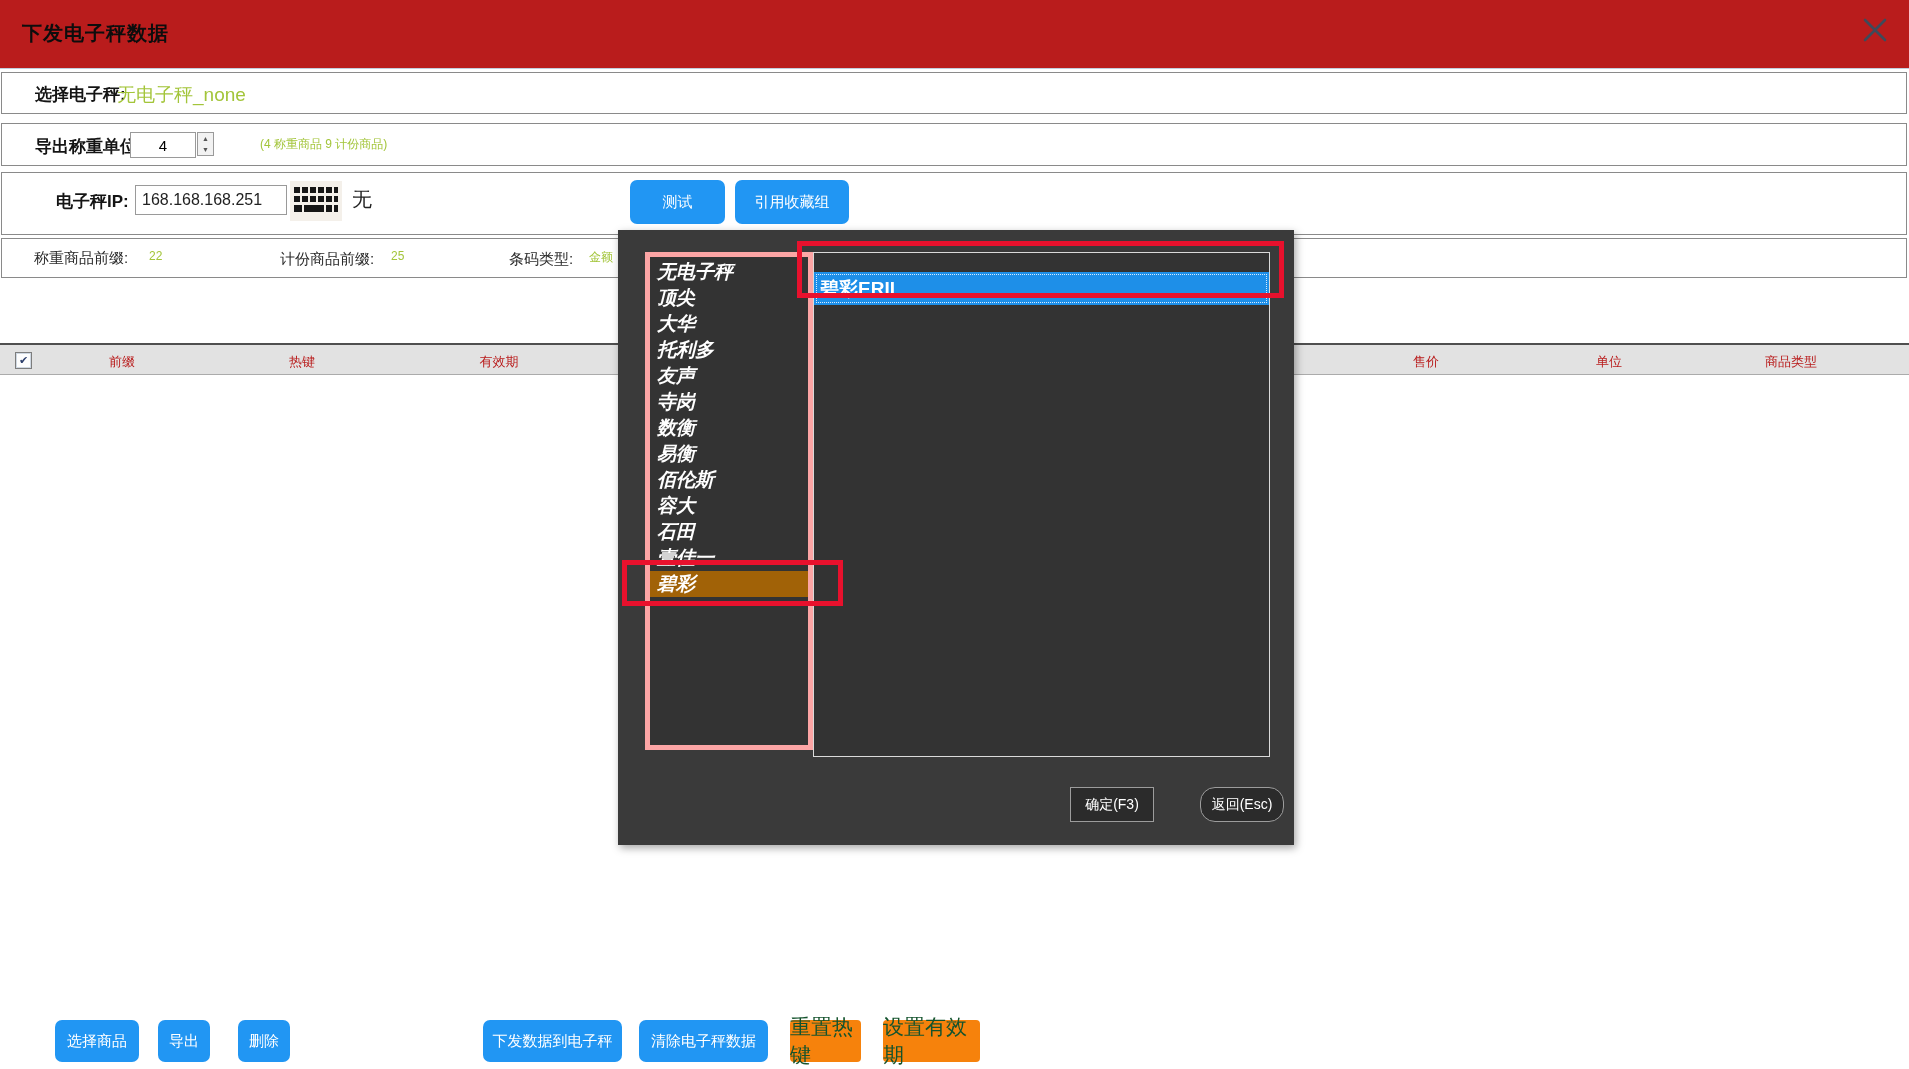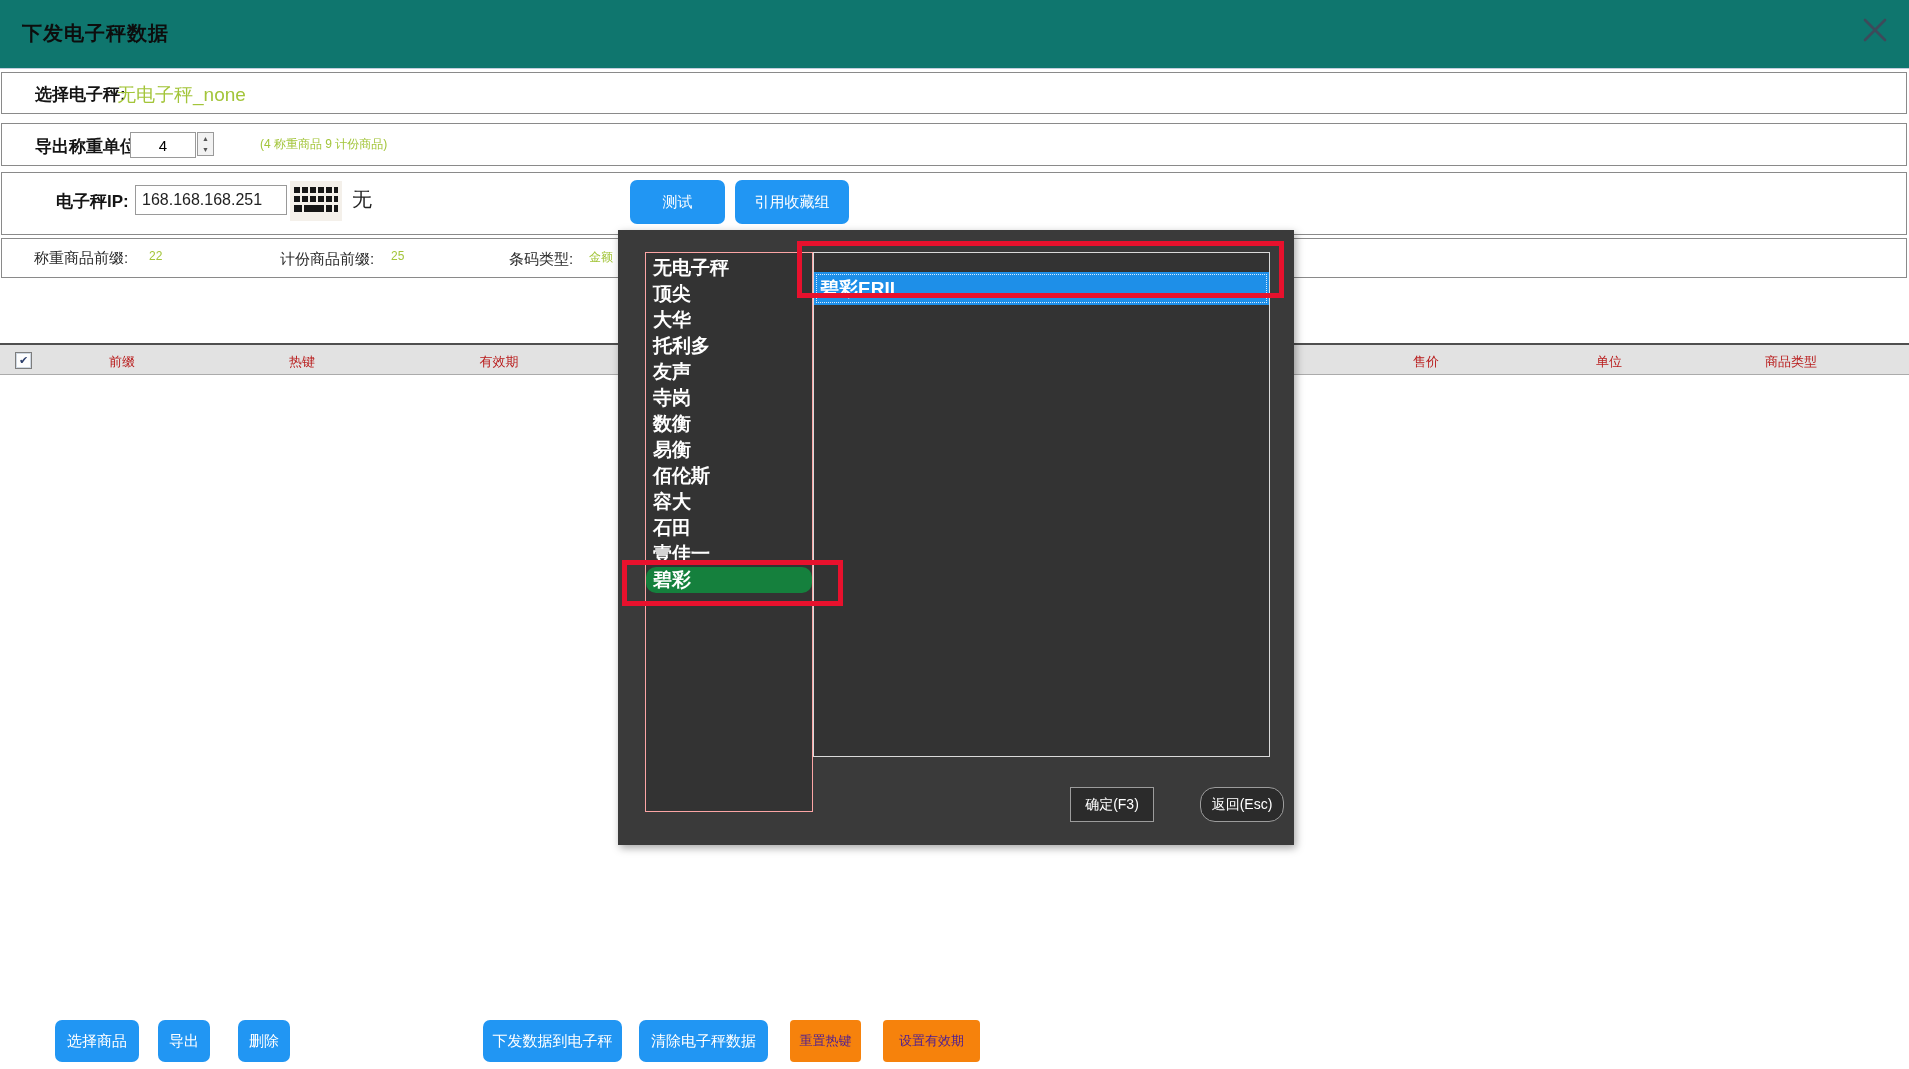--- a/index.html
+++ b/index.html
@@ -1,20 +1,20 @@
 <!DOCTYPE html>
 <html><head>
 <meta charset="utf-8">
 <style>
   html,body{margin:0;padding:0;background:#fff;}
   body{font-family:"Liberation Sans","DejaVu Sans",sans-serif;}
   #app{position:relative;width:1909px;height:1069px;background:#ffffff;overflow:hidden;}
 
   
-  .titlebar{position:absolute;left:0;top:0;width:100%;height:69px;background:#0f766e;border-bottom:1px solid #c2cddd;box-sizing:border-box;text-decoration:underline;}
+  .titlebar{position:absolute;left:0;top:0;width:100%;height:69px;background:#b91c1c;border-bottom:1px solid #c2cddd;box-sizing:border-box;text-decoration:underline;}
   .title{position:absolute;left:22px;top:20px;font-size:20px;font-weight:bold;color:#0d0d0d;letter-spacing:1px;}
   .close-btn{position:absolute;right:12px;top:10px;width:44px;height:44px;display:flex;align-items:center;justify-content:center;cursor:pointer;}
   .close-btn svg{stroke:#3e4a5a;stroke-width:2.6;stroke-linecap:round;}
 
   
   .section{position:absolute;left:1px;width:1906px;border:1px solid #8a8a8a;background:#fff;box-sizing:border-box;}
   #sec1{top:72px;height:42px;}
   #sec2{top:123px;height:43px;}
   #sec3{top:172px;height:63px;padding-left:12px;}
   #sec4{top:238px;height:40px;}
@@ -27,34 +27,34 @@
 
   .num-input{position:absolute;left:128px;top:8px;width:60px;height:22px;text-align:center;font-size:15px;border:1px solid #9a9a9a;font-family:"Liberation Sans","DejaVu Sans",sans-serif;}
   .spinner{position:absolute;left:195px;top:8px;width:17px;height:24px;border:1px solid #9a9a9a;background:#f2f2f2;display:flex;flex-direction:column;box-sizing:border-box;}
   .spin-half{flex:1;display:flex;align-items:center;justify-content:center;font-size:7px;color:#555;cursor:pointer;line-height:1;}
 
   .ip-input{position:absolute;left:133px;top:12px;width:142px;height:26px;border:1px solid #9a9a9a;font-size:16px;padding-left:6px;color:#222;font-family:"Liberation Sans","DejaVu Sans",sans-serif;}
   .kb-icon{position:absolute;left:288px;top:8px;width:52px;height:40px;background:#f4f0ea;display:flex;align-items:center;justify-content:center;cursor:pointer;}
   .ip-status{position:absolute;left:350px;top:13px;font-size:20px;color:#222;}
 
   .btn-blue{background:#2196f3;color:#fff;border-radius:7px;display:flex;align-items:center;justify-content:center;font-size:15px;cursor:pointer;}
-  .btn-orange{background:#f6820c;color:#4c1d95;border-radius:4px;display:flex;align-items:center;justify-content:center;font-size:13px;cursor:pointer;}
+  .btn-orange{background:#f6820c;color:#14532d;border-radius:4px;display:flex;align-items:center;justify-content:center;font-size:21px;cursor:pointer;}
   #test-btn{position:absolute;left:628px;top:7px;width:95px;height:44px;}
   #fav-btn{position:absolute;left:733px;top:7px;width:114px;height:44px;}
 
   
   .thead{position:absolute;top:343px;left:0;width:1909px;height:32px;background:#e2e2e2;border-top:2px solid #4f4f4f;border-bottom:1px solid #ababab;box-sizing:border-box;}
   .th-col{position:absolute;top:8px;font-size:13px;color:#b91c1c;transform:translateX(-50%);white-space:nowrap;}
   .chkbox{position:absolute;left:15px;top:7px;width:15px;height:15px;background:#fdfdfd;border:1px solid #7d7d7d;box-shadow:inset 0 0 0 1px #cfd8e2;display:flex;align-items:center;justify-content:center;font-size:11px;color:#2c3e6b;cursor:pointer;line-height:1;}
 
   
   .popup{position:absolute;left:618px;top:230px;width:676px;height:615px;background:#3a3a3a;box-shadow:2px 3px 8px rgba(0,0,0,0.35);}
-  .brand-list{position:absolute;left:27px;top:22px;width:168px;height:560px;border:1px solid #fca5a5;background:#333;box-sizing:border-box;padding-top:2px;}
+  .brand-list{position:absolute;left:27px;top:22px;width:168px;height:498px;border:5px solid #fca5a5;background:#333;box-sizing:border-box;padding-top:2px;font-style:italic;}
   .brand-item{height:26px;line-height:26px;padding-left:7px;color:#fff;font-weight:bold;font-size:19px;white-space:nowrap;cursor:pointer;}
-  .brand-item.selected{background:#15803d;border-radius:10px;}
+  .brand-item.selected{background:#a16207;}
   .model-panel{position:absolute;left:195px;top:22px;width:457px;height:505px;border:1px solid #dadada;background:#333;box-sizing:border-box;padding-top:19px;}
   .model-item{height:33px;line-height:33px;padding-left:6px;background:#1e8fe8;color:#fff;font-weight:bold;font-size:19px;outline:1px dotted #d8ecff;outline-offset:-3px;cursor:pointer;}
   .redbox{position:absolute;border:5px solid #e8112d;box-sizing:border-box;pointer-events:none;}
   #redbox-model{left:179px;top:11px;width:487px;height:57px;}
   #redbox-brand{left:4px;top:330px;width:221px;height:46px;}
   .popup-btn{position:absolute;top:557px;width:84px;height:35px;background:#2b2b2b;border:1px solid #9c9c9c;color:#fff;font-size:14px;display:flex;align-items:center;justify-content:center;cursor:pointer;box-sizing:border-box;}
   #ok-btn{left:452px;}
   #back-btn{left:582px;border-radius:15px;}
 
   

